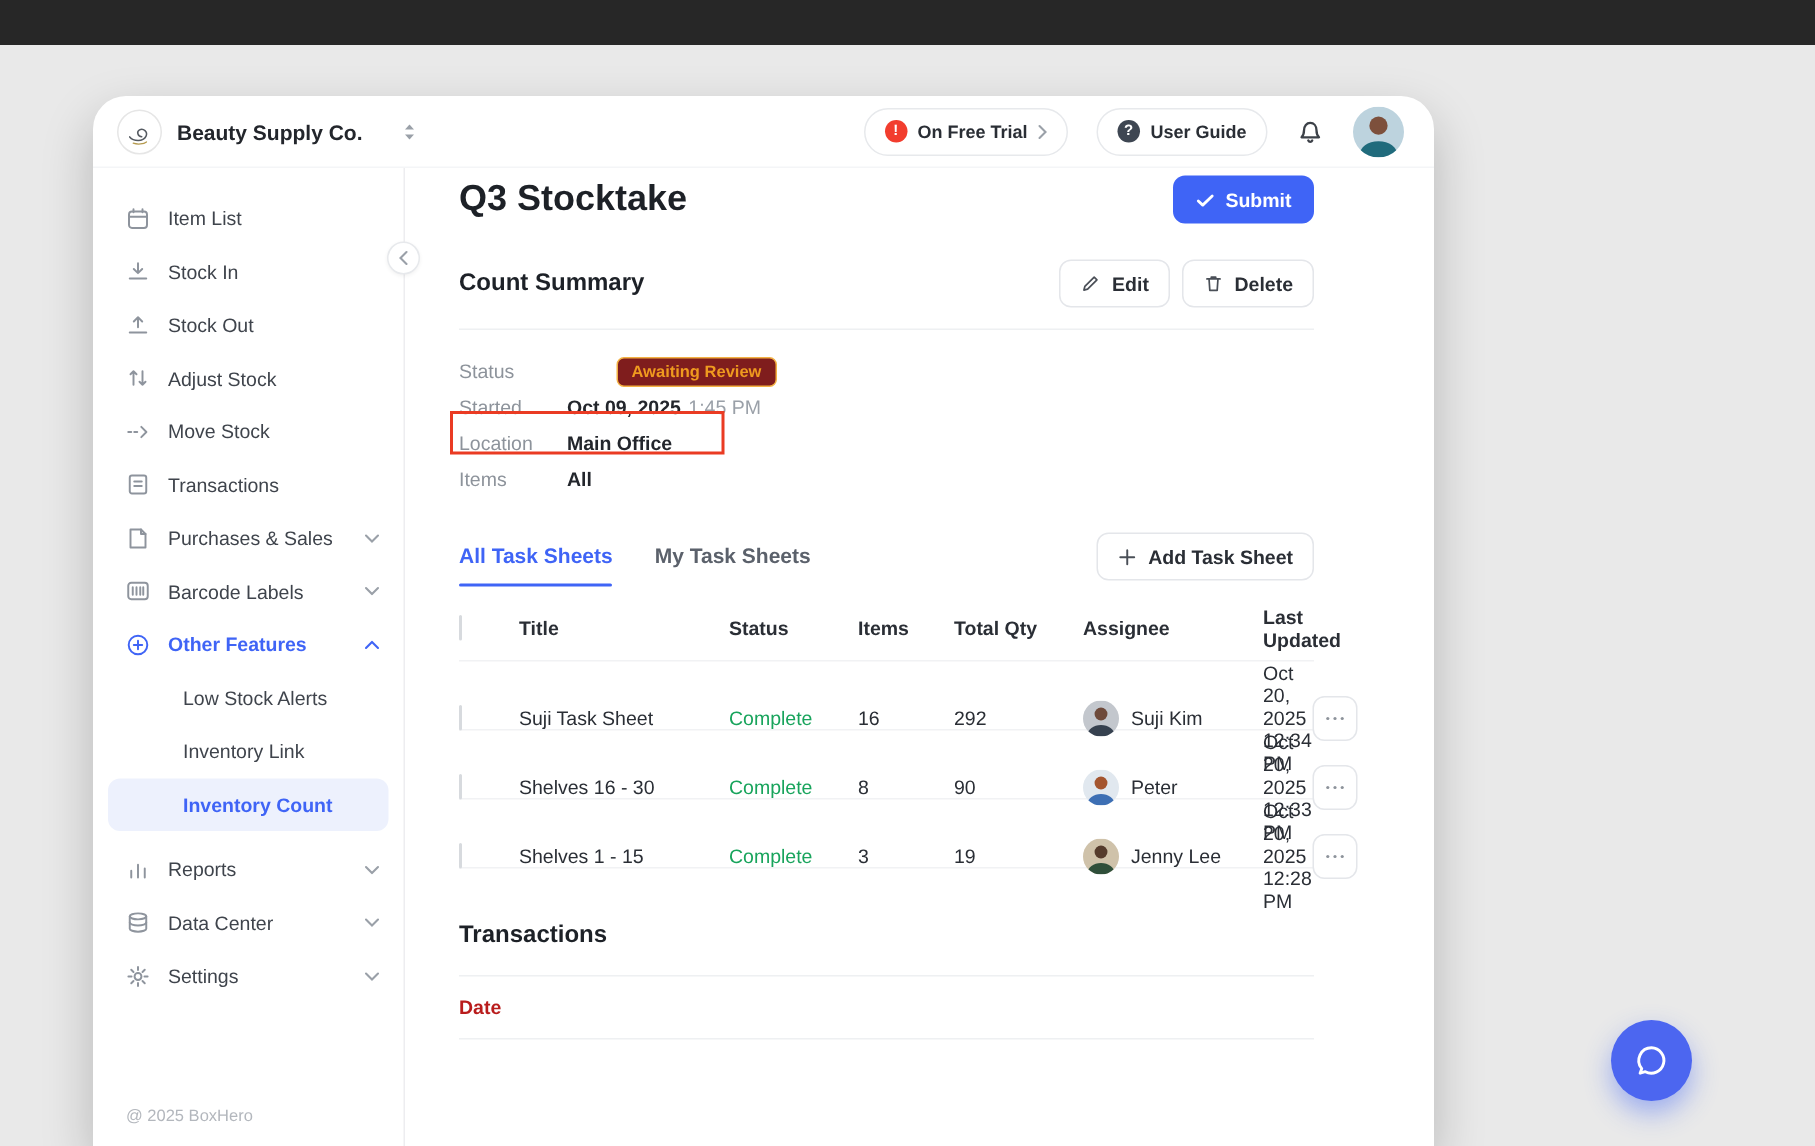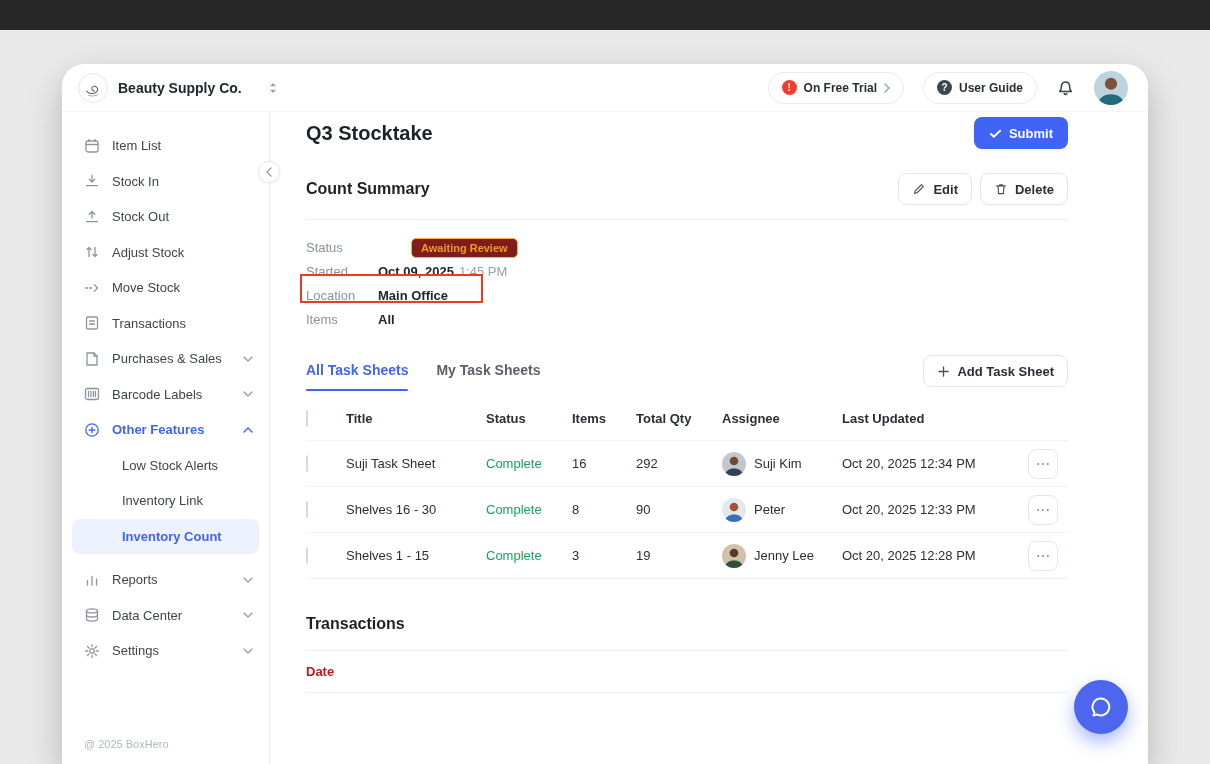--- a/index.html
+++ b/index.html
@@ -6,21 +6,21 @@
   html,body { width:1210px; height:764px; }
   body {
     font-family: "Liberation Sans", sans-serif;
     background:#e9e9e9;
     position:relative;
     overflow:hidden;
   }
   .topband { position:absolute; top:0; left:0; width:100%; height:30px; background:#272727; }
 
   .win {
-    position:absolute; left:62px; top:64px; width:1086px; height:700px;
+    position:absolute; left:62px; top:64px; width:894px; height:700px;
     background:#fff; border-radius:22px 22px 0 0;
     box-shadow:0 14px 34px rgba(0,0,0,.22);
     display:flex; flex-direction:column; overflow:hidden;
   }
 
   
   .hdr { height:48px; flex:0 0 48px; display:flex; align-items:center; padding:0 20px 0 16px; border-bottom:1px solid #f4f5f7; }
   .logo { width:30px; height:30px; border-radius:50%; border:1px solid #e6e6e6; display:flex; align-items:center; justify-content:center; background:#fff; }
   .coname { margin-left:10px; font-size:14px; font-weight:bold; color:#23262c; }
   .sorticon { margin-left:26px; display:flex; }
@@ -48,21 +48,21 @@
   .collapse-btn {
     position:absolute; right:-11px; top:49px; width:22px; height:22px; border-radius:50%;
     background:#fff; border:1px solid #e7e9ec; display:flex; align-items:center; justify-content:center;
     cursor:pointer; z-index:6; box-shadow:0 1px 3px rgba(0,0,0,.06);
   }
 
   
   .main { flex:1; position:relative; padding:0 80px 0 36px; overflow:hidden; }
   .crumb { margin-top:34px; font-size:11px; color:#9aa0a8; }
   .title-row { display:flex; align-items:center; justify-content:space-between; margin-top:5px; }
-  .page-title { font-size:20px; font-weight:bold; color:#1d2127; }
+  .page-title { font-size:24px; font-weight:bold; color:#1d2127; }
   .btn-primary { height:32px; display:flex; align-items:center; gap:7px; padding:0 15px; background:#3f64f6; color:#fff; border:none; border-radius:8px; font-size:13px; font-weight:bold; font-family:inherit; cursor:pointer; }
   .section-row { display:flex; align-items:center; justify-content:space-between; margin-top:24px; }
   .section-title { font-size:16px; font-weight:bold; color:#1d2127; }
   .btn-group { display:flex; gap:8px; }
   .btn-ghost { height:32px; display:flex; align-items:center; gap:7px; padding:0 13px; background:#fff; border:1px solid #e4e6ea; border-radius:8px; font-size:13px; font-weight:bold; color:#2a2e35; font-family:inherit; cursor:pointer; }
   .divider { border-top:1px solid #eef0f2; margin-top:14px; }
 
   .summary { margin-top:16px; }
   .sum-row { display:flex; align-items:center; height:23px; margin-bottom:1px; }
   .sum-label { width:72px; font-size:13px; color:#8d939b; flex:0 0 72px; }

